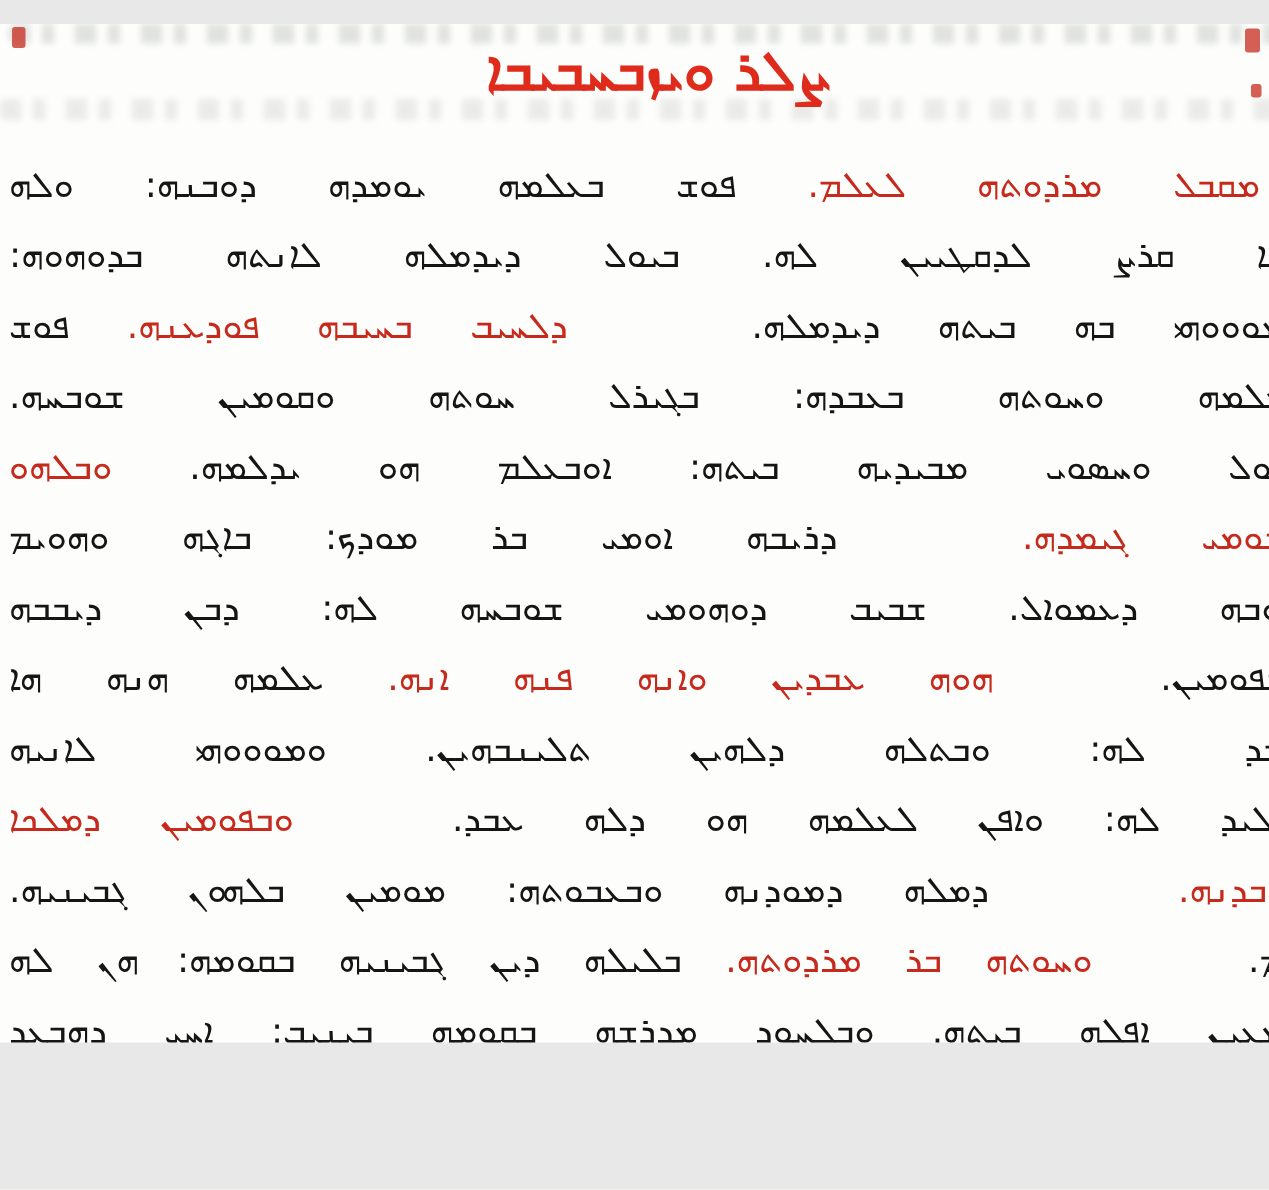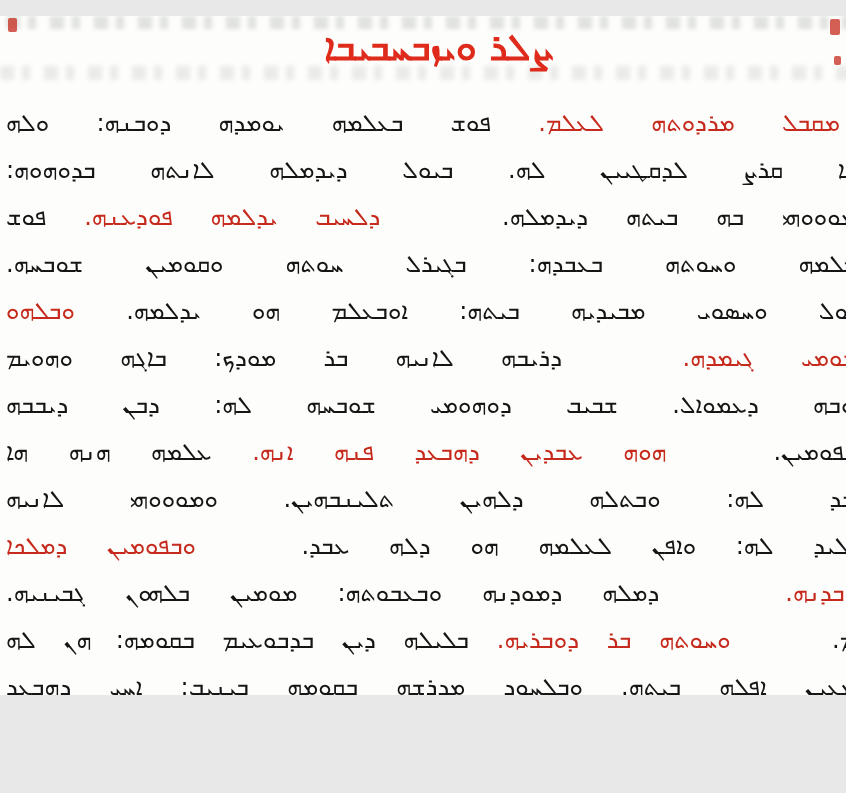--- a/index.html
+++ b/index.html
@@ -80,25 +80,25 @@
   <div class="bleed bleed-title"></div>
   <div class="smudge smudge-tl"></div>
   <div class="smudge smudge-tr"></div>
   <div class="smudge smudge-r2"></div>
 
   <div class="title">ܨܠܪ ܘܝܙܒܚܒܝܒܐ</div>
 
   <div class="body-block">
       <div class="line indent"><span class="seg seg-red">ܡܩܒܠ ܡܪܕܘܬܗ ܠܥܠܡ.</span> <span class="seg seg-black">ܦܘܫ ܒܥܠܡܗ ܝܘܡܕܗ ܕܘܒܢܗ: ܘܠܗ</span> </div>
       <div class="line"><span class="seg seg-black">ܣܝܐ ܩܪܨ ܠܕܩܛܝܝܢ ܠܗ. ܒܝܘܠ ܕܝܕܡܠܗ ܠܐܢܬܗ ܒܕܘܗܘܗ:</span> </div>
-      <div class="line"><span class="seg seg-black">ܘܡܘܘܘܗܝ ܒܗ ܒܝܬܗ ܕܝܕܡܠܗ.</span> <span class="gap"></span> <span class="seg seg-red">ܕܠܚܝܒ ܝܕܠܡܗ ܦܘܕܥܢܗ.</span> <span class="seg seg-black">ܦܘܫ</span> </div>
+      <div class="line"><span class="seg seg-black">ܘܡܘܘܘܗܝ ܒܗ ܒܝܬܗ ܕܝܕܡܠܗ.</span> <span class="gap"></span> <span class="seg seg-red">ܕܠܚܝܒ ܒܚܝܒܗ ܦܘܕܥܢܗ.</span> <span class="seg seg-black">ܦܘܫ</span> </div>
       <div class="line"><span class="seg seg-black">ܒܥܠܡܗ ܘܚܘܬܗ ܒܥܒܕܗ: ܒܓܝܪܠ ܚܘܬܗ ܘܩܘܡܝܢ ܫܘܒܚܗ.</span> </div>
       <div class="line"><span class="seg seg-black">ܒܝܘܠ ܘܚܣܘܝ ܡܒܝܕܝܗ ܒܝܬܗ: ܐܘܒܥܠܡ ܗܘ ܝܕܠܡܗ.</span> <span class="seg seg-red">ܘܒܠܗܘ</span> </div>
-      <div class="line"><span class="seg seg-red">ܠܒܘܡܝ ܓܝܡܕܗ.</span> <span class="gap gap-small"></span> <span class="seg seg-black">ܕܪܝܒܗ ܠܐܢܝܗ ܒܪ ܡܘܕܟ: ܒܐܓܗ ܘܗܘܝܡ</span> </div>
+      <div class="line"><span class="seg seg-red">ܠܒܘܡܝ ܓܝܡܕܗ.</span> <span class="gap gap-small"></span> <span class="seg seg-black">ܕܪܝܒܗ ܐܘܡܝ ܒܪ ܡܘܕܟ: ܒܐܓܗ ܘܗܘܝܡ</span> </div>
       <div class="line"><span class="seg seg-black">ܥܘܒܗ ܕܥܡܘܐܠ. ܫܒܝܒ ܕܘܗܘܡܝ ܫܘܒܚܗ ܠܗ: ܕܒܢ ܕܝܒܒܗ</span> </div>
-      <div class="line"><span class="seg seg-black">ܘܒܦܘܡܝܢ.</span> <span class="gap gap-small"></span> <span class="seg seg-red">ܗܘܗ ܥܒܕܝܢ ܕܗܒܥܕ ܦܢܗ ܐܢܗ.</span> <span class="seg seg-black">ܥܠܡܗ ܗܢܗ ܗܐ</span> </div>
+      <div class="line"><span class="seg seg-black">ܘܒܦܘܡܝܢ.</span> <span class="gap gap-small"></span> <span class="seg seg-red">ܗܘܗ ܥܒܕܝܢ ܘܐܢܗ ܦܢܗ ܐܢܗ.</span> <span class="seg seg-black">ܥܠܡܗ ܗܢܗ ܗܐ</span> </div>
       <div class="line"><span class="seg seg-black">ܥܒܕ ܠܗ: ܘܒܬܠܗ ܕܠܗܝܢ ܬܠܝܢܒܗܝܢ. ܘܡܘܘܘܗܝ ܠܐܢܝܗ</span> </div>
       <div class="line"><span class="seg seg-black">ܕܝܠܝܕ ܠܗ: ܘܐܦܢ ܠܥܠܡܗ ܗܘ ܕܠܗ ܥܒܕ.</span> <span class="gap gap-small"></span> <span class="seg seg-red">ܘܒܦܘܡܝܢ ܕܡܠܟܐ</span> </div>
       <div class="line"><span class="seg seg-red">ܕܘܒܕܢܗ.</span> <span class="gap"></span> <span class="seg seg-black">ܕܡܠܗ ܕܡܘܕܢܗ ܘܒܥܒܘܬܗ: ܡܘܡܝܢ ܒܠܗܘܢ ܓܒܝܢܝܗ.</span> </div>
-      <div class="line"><span class="seg seg-black">ܠܡ.</span> <span class="gap"></span> <span class="seg seg-red">ܘܚܘܬܗ ܒܪ ܕܘܒܪܝܗ.</span> <span class="seg seg-black">ܒܠܝܠܗ ܕܝܢ ܒܕܒܘܥܝܡ ܒܩܘܡܗ: ܗܢ ܠܗ</span> </div>
+      <div class="line"><span class="seg seg-black">ܠܡ.</span> <span class="gap"></span> <span class="seg seg-red">ܘܚܘܬܗ ܒܪ ܡܪܕܘܬܗ.</span> <span class="seg seg-black">ܒܠܝܠܗ ܕܝܢ ܓܒܝܢܝܗ ܒܩܘܡܗ: ܗܢ ܠܗ</span> </div>
       <div class="line"><span class="seg seg-black">ܩܡܥܝܢ ܐܦܠܗ ܒܝܬܗ. ܘܒܠܚܘܕ ܡܕܪܫܗ ܒܩܘܡܗ ܒܝܢܝܒ: ܐܚܝ ܕܗܒܥܕ</span> </div>
     </div>
 </div>
 
 </body></html>

